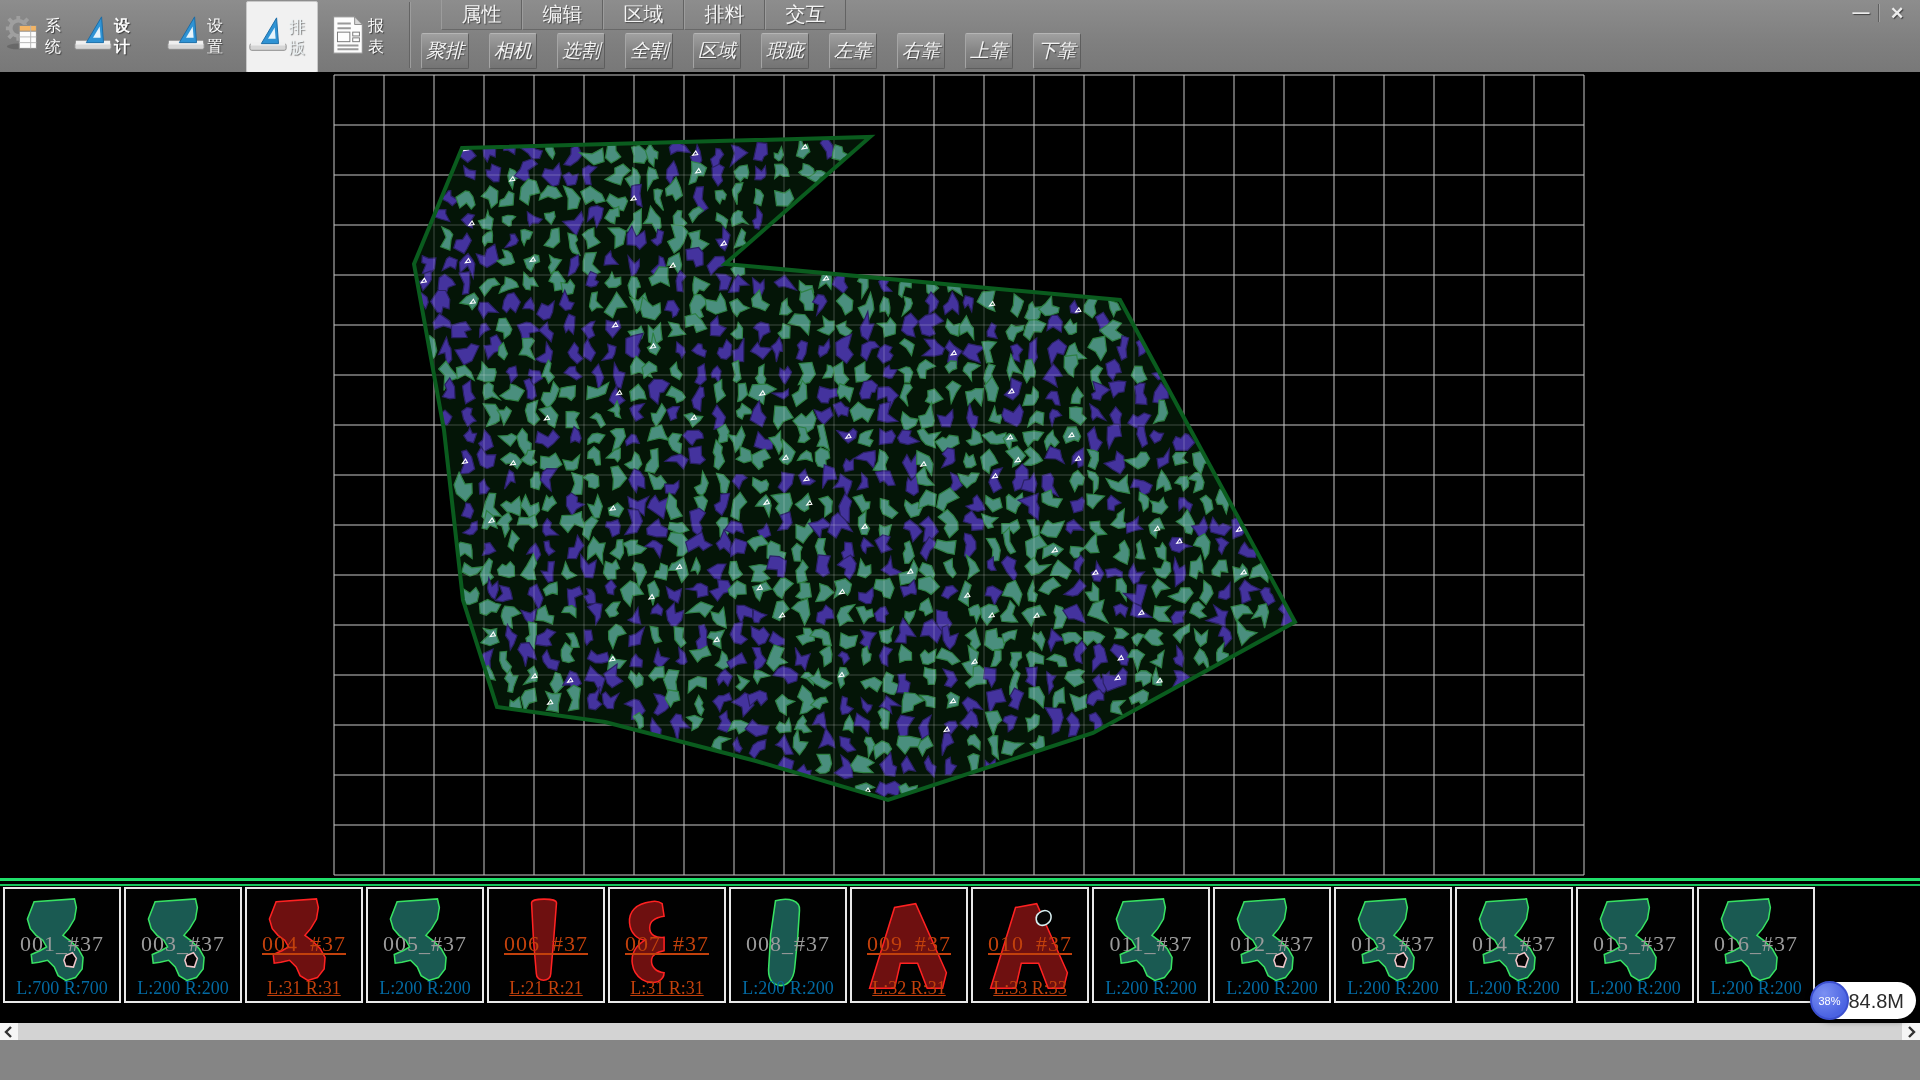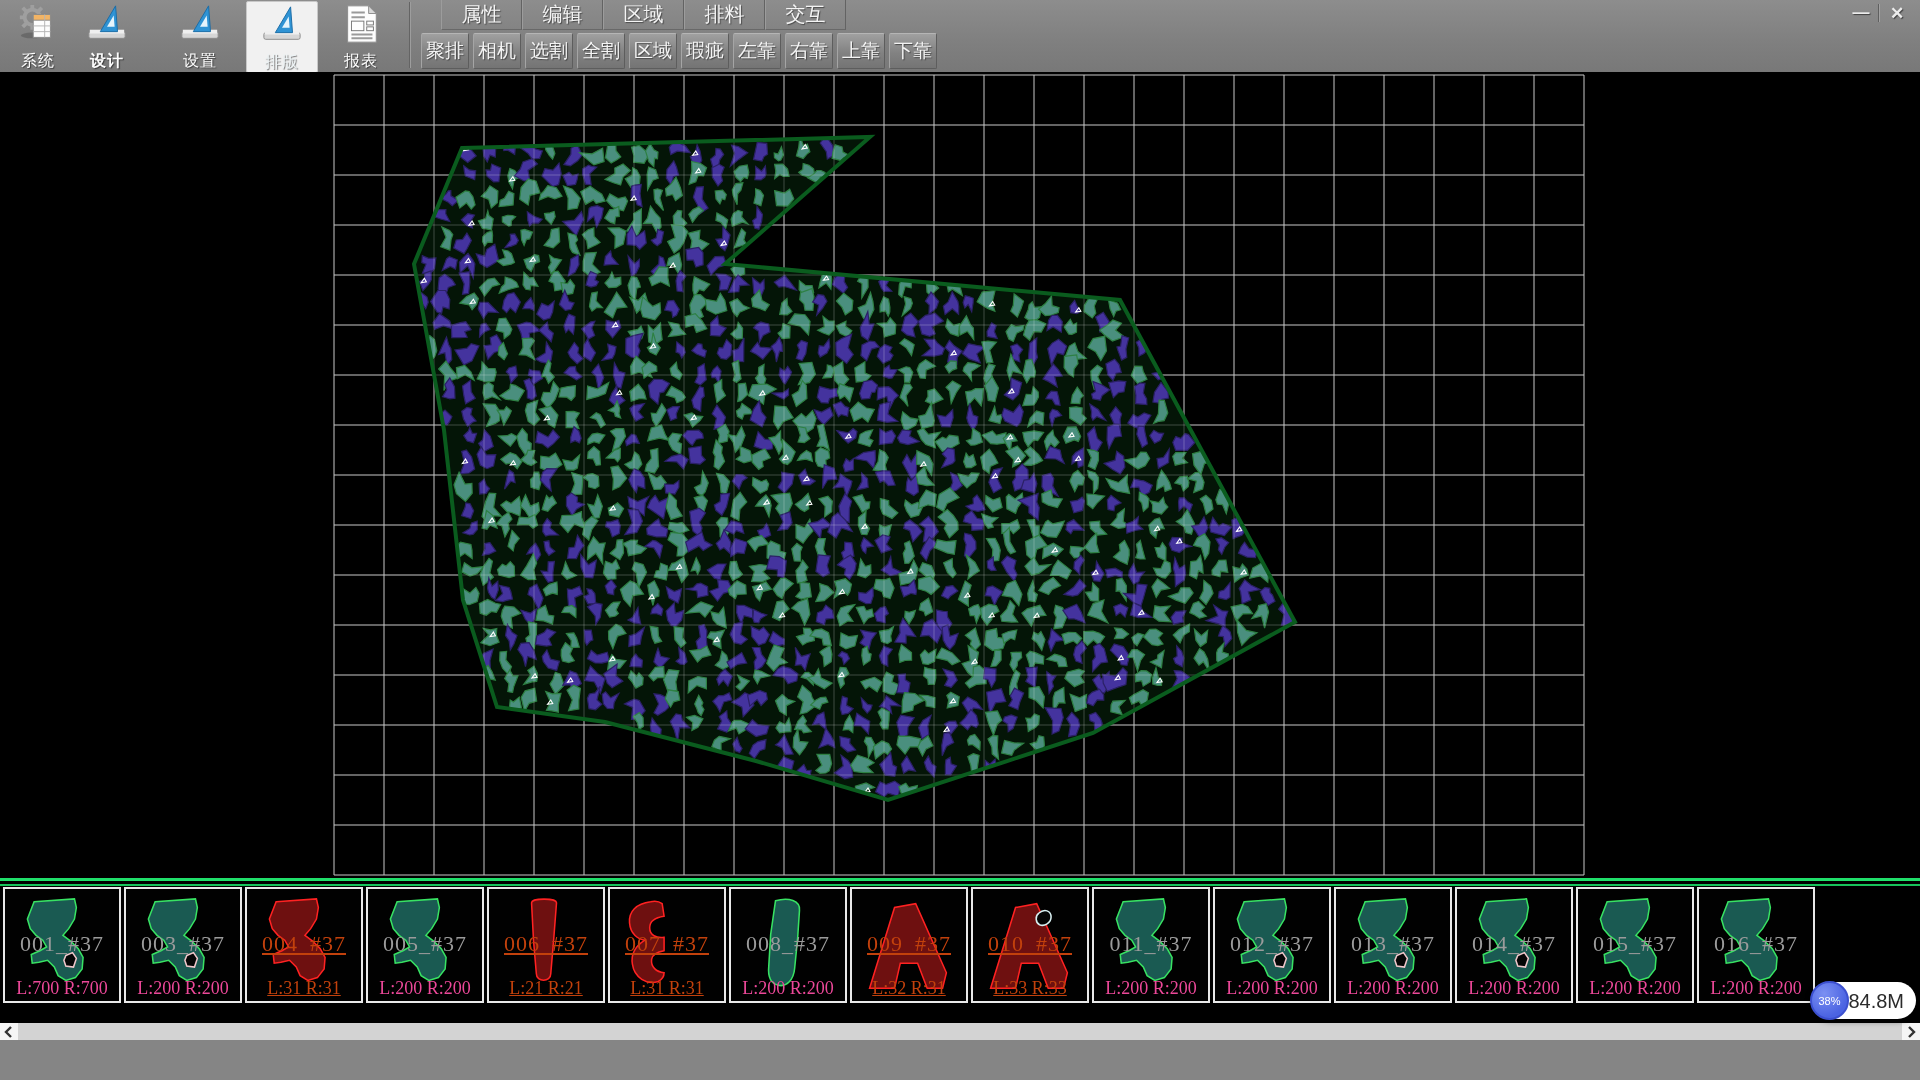--- a/index.html
+++ b/index.html
@@ -1,30 +1,30 @@
 <!DOCTYPE html>
 <html><head>
 <meta charset="utf-8">
 <style>
   html,body{margin:0;padding:0;background:#000;width:1920px;height:1080px;overflow:hidden;
     font-family:"Liberation Sans",sans-serif;-webkit-font-smoothing:antialiased;position:relative;}
   
   .toolbar{position:absolute;left:0;top:0;width:1920px;height:72px;
     background:linear-gradient(#8d8d8d,#7f7f7f 60%,#787878);border-bottom:1px solid #4e4e4e;}
-  .tool-big{position:absolute;top:1px;height:70px;width:70px;display:flex;flex-direction:column;
+  .tool-big{position:absolute;top:1px;height:70px;width:70px;display:flex;flex-direction:row;
     align-items:center;justify-content:flex-start;cursor:pointer;}
   .tool-big.active{background:#f1f1f1;border:1px solid #c8c8c8;border-radius:2px;}
   .tool-big .ic{width:42px;height:42px;margin-top:2px;}
   .tool-big .lbl{font-size:16px;color:#fdfdfd;text-shadow:1px 1px 1px #3c3c3c;margin-top:2px;letter-spacing:1px;}
   .tool-big.active .lbl{color:#eef4f6;text-shadow:1px 1px 1px #777;}
   .menu-row{position:absolute;left:441px;top:0;height:30px;display:flex;}
   .menu-cell{width:79px;height:29px;display:flex;align-items:center;justify-content:center;
     font-size:20px;color:#f4f4f4;text-shadow:1px 1px 1px #4a4a4a;
     border-left:1px solid #9c9c9c;border-right:1px solid #636363;border-bottom:1px solid #686868;cursor:pointer;}
-  .btn-row{position:absolute;left:421px;top:33px;height:51px;display:flex;gap:4px;}
+  .btn-row{position:absolute;left:421px;top:33px;height:51px;display:flex;gap:20px;font-style:italic;}
   .tb-btn{width:46px;height:34px;display:flex;align-items:center;justify-content:center;
     font-size:19px;color:#f4f4f4;text-shadow:1px 1px 1px #474747;cursor:pointer;
     background:linear-gradient(#a0a0a0,#828282 55%,#747474);
     border:1px solid #5d5d5d;border-top-color:#b5b5b5;border-left-color:#a5a5a5;border-radius:2px;}
   .win-ctrl{position:absolute;top:0;right:6px;height:26px;display:flex;align-items:center;}
   .win-btn{width:34px;height:24px;display:flex;align-items:center;justify-content:center;
     color:#ececec;font-size:17px;font-weight:bold;text-shadow:1px 1px 1px #3f3f3f;cursor:pointer;}
   .win-sep{width:1px;height:18px;background:#5f5f5f;border-right:1px solid #a2a2a2;}
   .groove{position:absolute;top:2px;width:1px;height:66px;background:#646464;border-right:1px solid #9d9d9d;}
   
@@ -36,21 +36,21 @@
   .green-sep .g3{height:2px;background:#17c35b;}
   .thumb-strip{position:absolute;left:0;top:886px;width:1920px;height:118px;background:#000;
     display:flex;overflow:hidden;}
   .thumb-cell{position:relative;flex:0 0 114px;height:112px;margin-left:3px;margin-top:1px;
     border:2px solid #e9e9e9;background:#010101;cursor:pointer;}
   .thumb-cell svg{position:absolute;left:8px;top:2px;}
   .t-name{position:absolute;left:0;top:42px;width:100%;text-align:center;
     font-family:"Liberation Serif",serif;font-size:22px;letter-spacing:1px;}
   .t-lr{position:absolute;left:0;bottom:2px;width:100%;text-align:center;
     font-family:"Liberation Serif",serif;font-size:18px;}
-  .c-gray{color:#9b9b9b;font-family:Liberation Serif, serif;} .c-gray2{color:#ec4899;} .c-green{color:#c2410c;text-decoration:underline;}
+  .c-gray{color:#9b9b9b;font-family:Liberation Serif, serif;} .c-gray2{color:#0369a1;} .c-green{color:#c2410c;text-decoration:underline;}
   
   .badge{position:absolute;left:1812px;top:982px;width:104px;height:37px;background:#fff;
     border-radius:19px;box-shadow:0 2px 6px rgba(0,0,0,.55);z-index:5;}
   .badge .mem{position:absolute;right:12px;top:8px;font-size:20px;color:#2b2b2b;}
   .badge .pct{position:absolute;left:-2px;top:-1px;width:39px;height:39px;border-radius:50%;
     background:radial-gradient(circle at 35% 30%,#7b90f2,#4b63e2 70%);border:2px solid #3c50cf;
     box-sizing:border-box;display:flex;align-items:center;justify-content:center;
     color:#fff;font-size:11px;}
   
   .hscroll{position:absolute;left:0;top:1023px;width:1920px;height:17px;background:#d3d3d3;}

